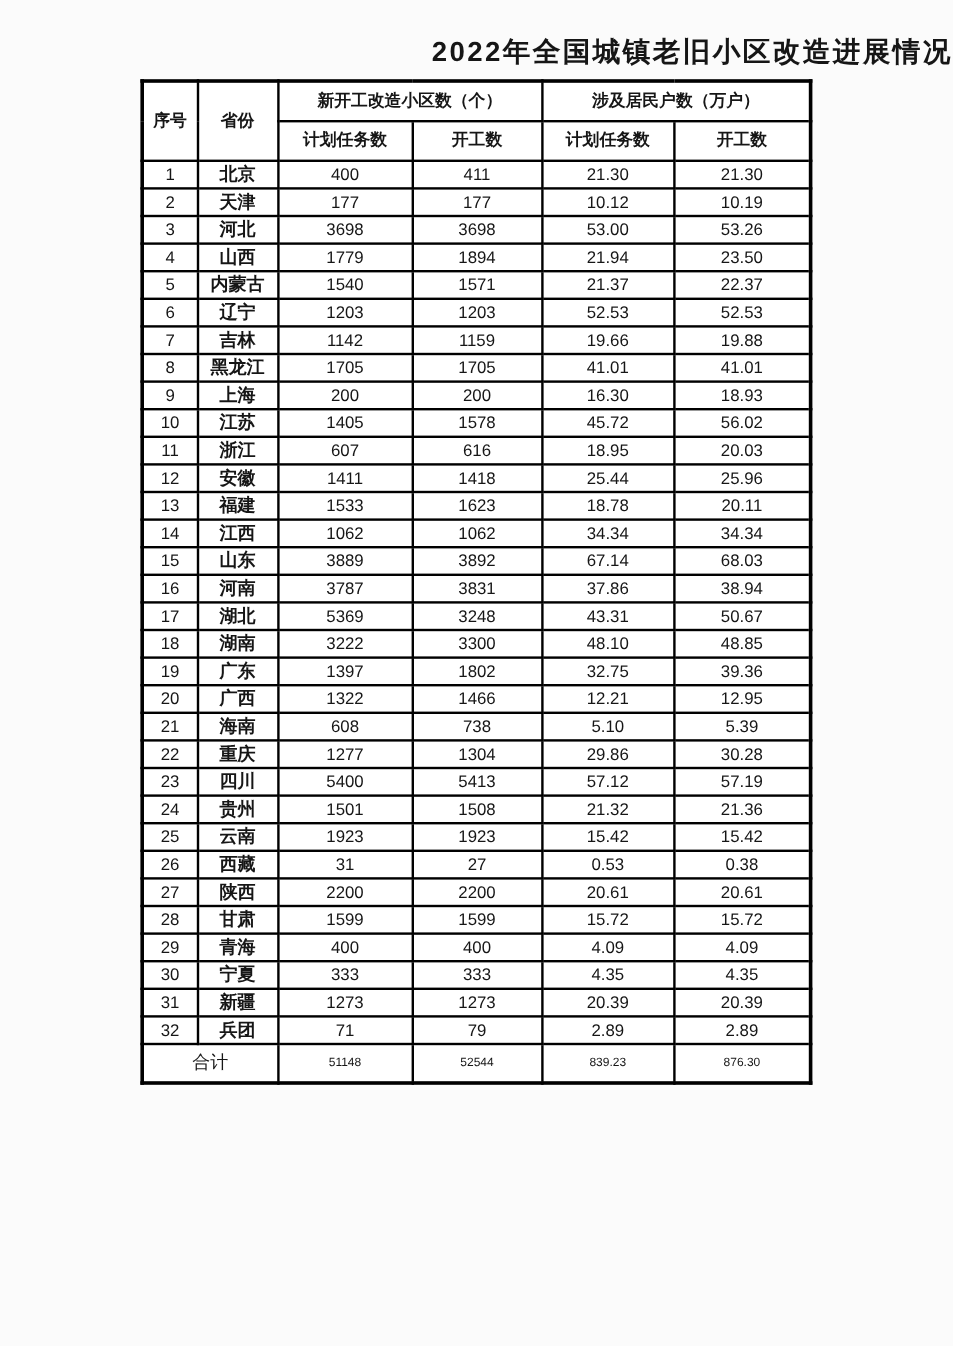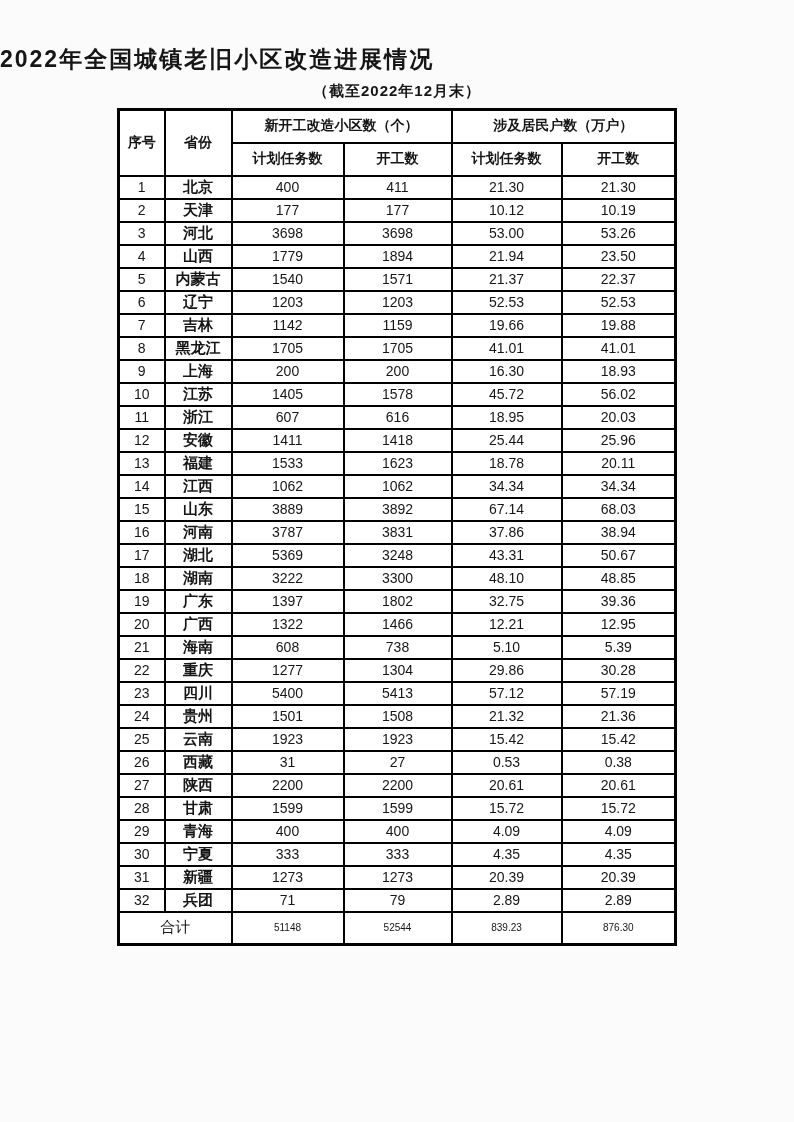--- a/index.html
+++ b/index.html
@@ -5,22 +5,22 @@
   * { margin: 0; padding: 0; box-sizing: border-box; }
   html, body { background: #fbfbfb; }
   body {
     width: 794px; height: 1122px;
     font-family: "Liberation Sans", "DejaVu Sans", sans-serif;
     color: #161616;
     overflow: hidden;
   }
   .page { width: 794px; height: 1122px; background: #fbfbfb; }
   .title {
-    padding-top: 44px;
-    text-align: left;
+    padding-top: 28px;
+    text-align: right;
     font-size: 23px;
     font-weight: 700;
     letter-spacing: 2px;
   }
   .subtitle {
     margin-top: 7px;
     text-align: center;
     font-size: 15px;
     font-weight: 700;
     letter-spacing: 1px;
@@ -62,21 +62,20 @@
   col.c1 { width: 112px; }
   col.c2 { width: 108px; }
   col.c3 { width: 110px; }
   col.c4 { width: 114px; }
 </style>
 </head>
 <body>
 
 <div class="page">
   <div class="title">2022年全国城镇老旧小区改造进展情况</div>
-  <div class="subtitle">（截至2022年12月末）</div>
 
   <table class="data-table">
     <colgroup>
       <col class="c-no">
         <col class="c-prov">
         <col class="c1">
         <col class="c2">
         <col class="c3">
         <col class="c4">
     </colgroup>

